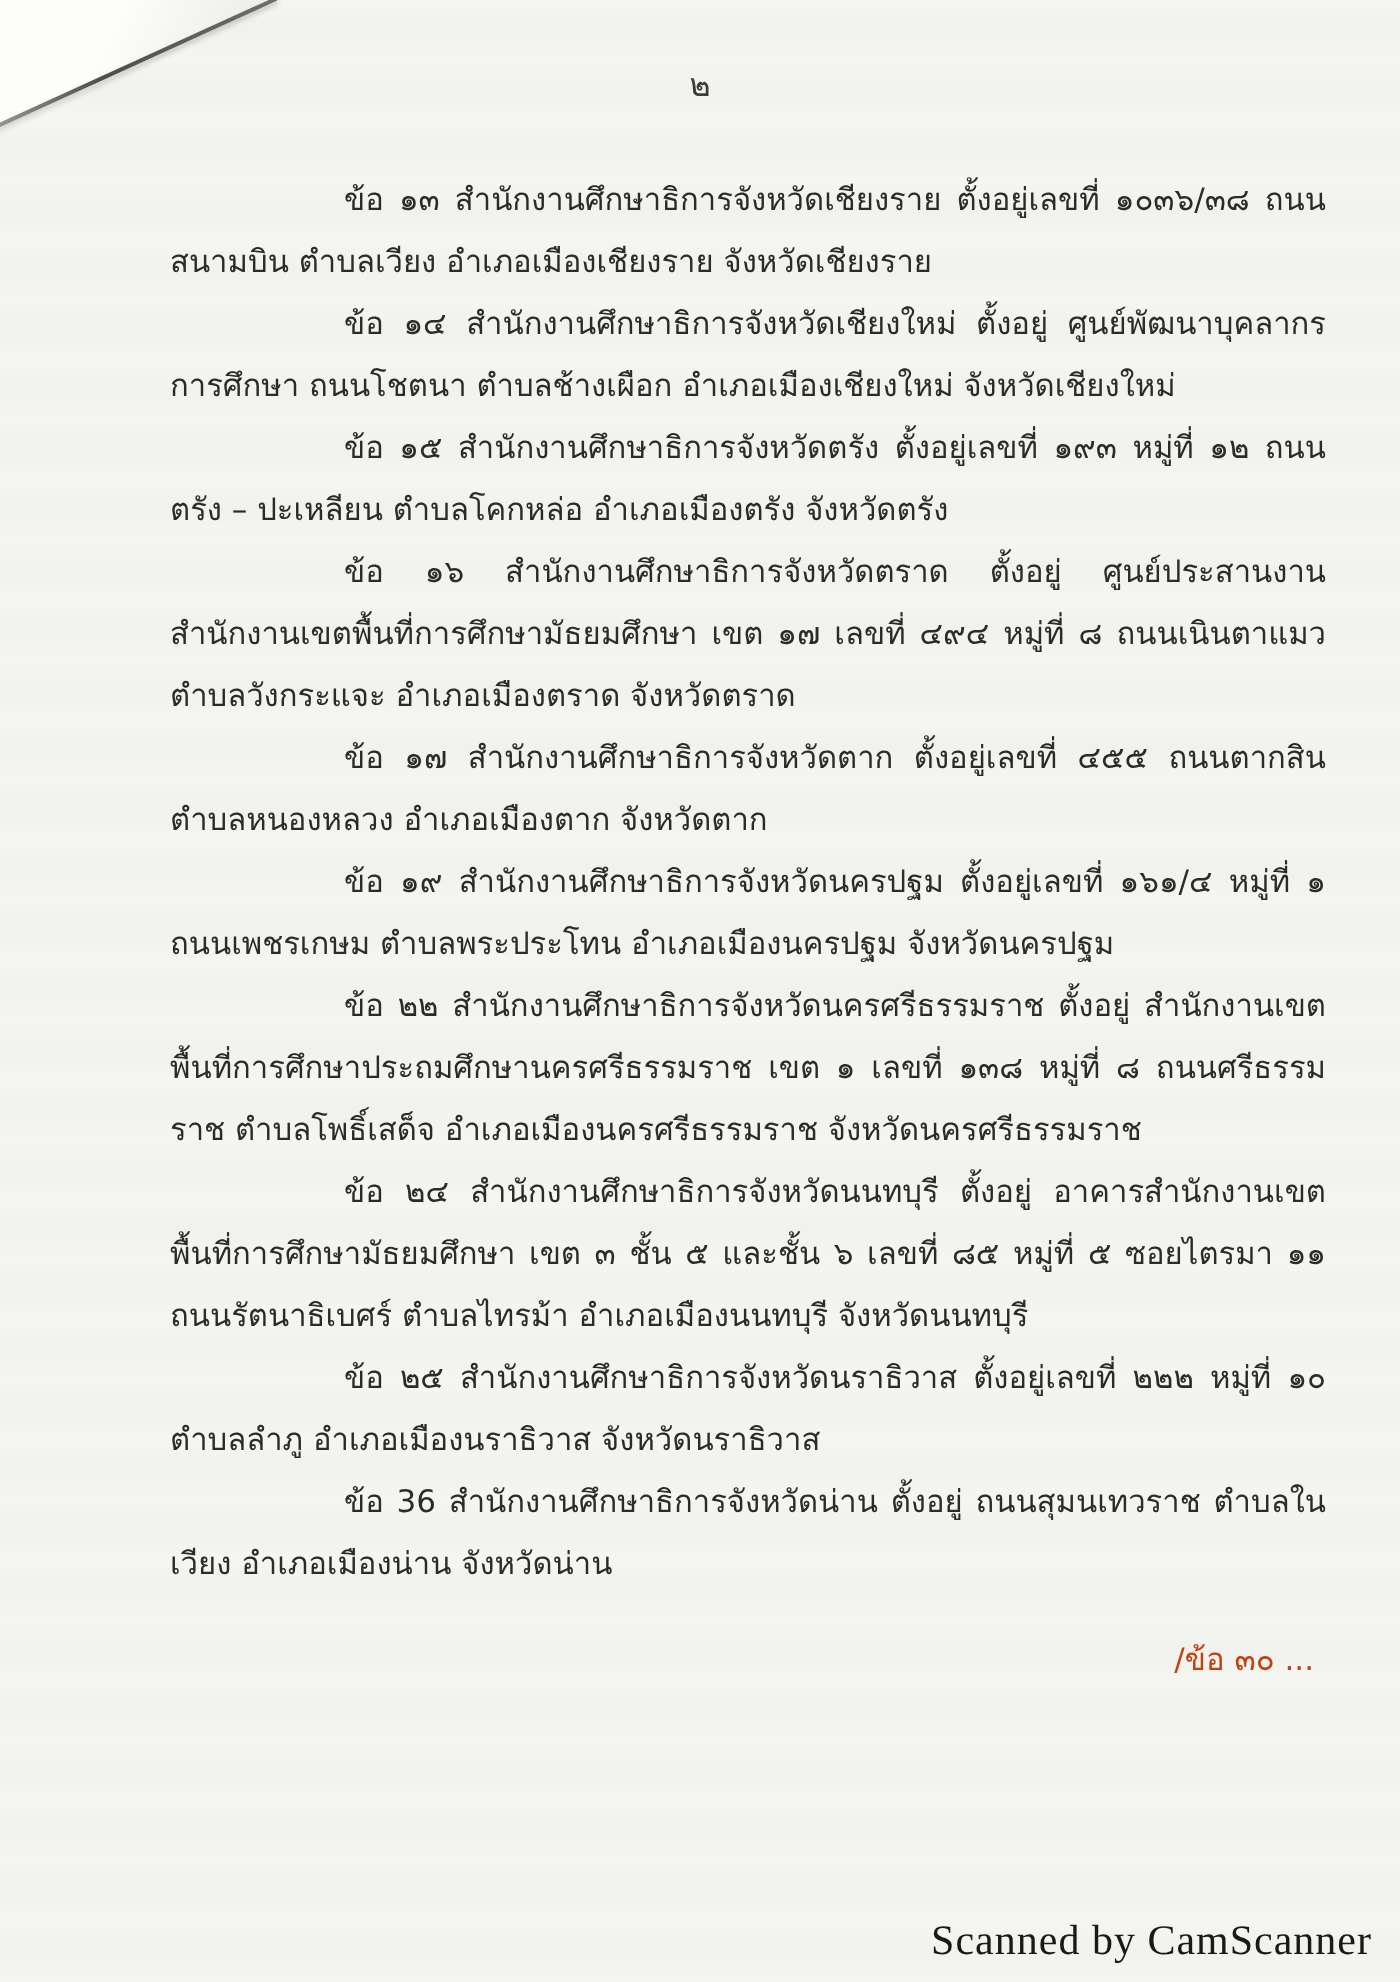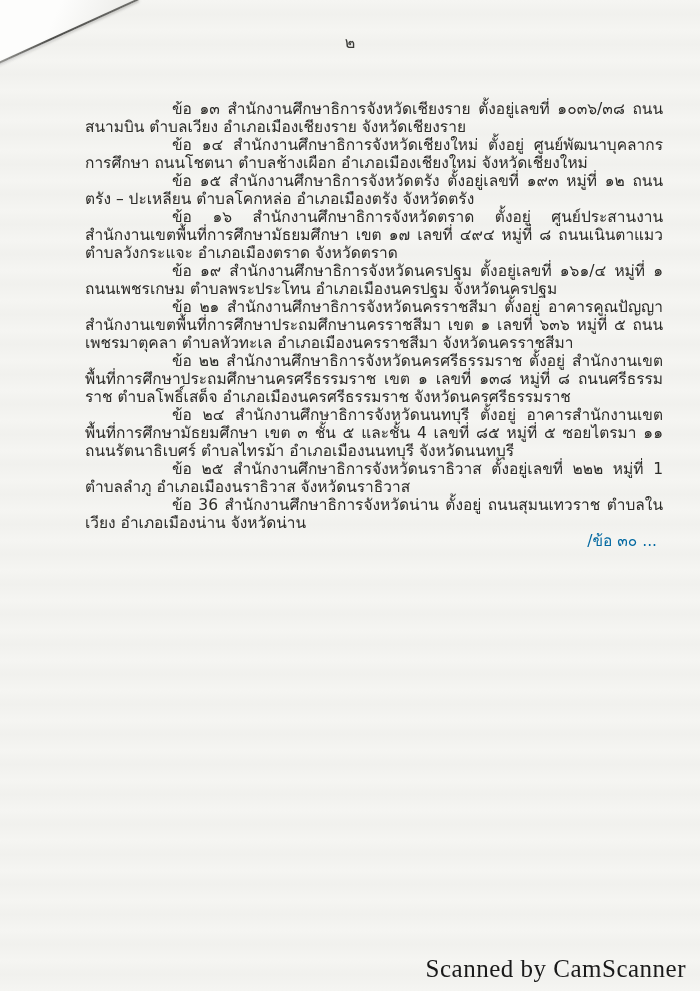--- a/index.html
+++ b/index.html
@@ -52,44 +52,45 @@
   .page-number {
     position: absolute;
     top: 30px; left: 0;
     width: 700px;
     text-align: center;
     font-size: 16px;
     color: #3a3a37;
   }
   .text-block {
     position: absolute;
-    top: 100px;
+    top: 85px;
     left: 85px;
     width: 578px;
     color: #2c2b28;
     font-size: 15.5px;
-    line-height: 18px;
+    line-height: 31px;
   }
   .text-block p {
     margin: 0;
     text-indent: 87px;
     text-align: justify;
   }
   .continuation-mark {
+    margin-top: 17px;
     text-align: right;
     padding-right: 6px;
-    color: #0369a1;
+    color: #c2410c;
     font-size: 15.5px;
   }
   .scanner-mark {
     position: absolute;
     right: 14px;
     bottom: 8px;
     font-family: "Liberation Serif", "DejaVu Serif", serif;
-    font-size: 25px;
+    font-size: 21px;
     color: #191919;
     letter-spacing: 0.5px;
   }
 </style>
 </head>
 <body>
 
 <div class="scan-streaks"></div>
 
 <div class="corner-fold">
@@ -97,22 +98,22 @@
   <div class="crease-line"></div>
 </div>
 
 <div class="page-number">๒</div>
 
 <div class="text-block">
   <p>ข้อ ๑๓ สำนักงานศึกษาธิการจังหวัดเชียงราย ตั้งอยู่เลขที่ ๑๐๓๖/๓๘ ถนนสนามบิน ตำบลเวียง อำเภอเมืองเชียงราย จังหวัดเชียงราย</p>
   <p>ข้อ ๑๔ สำนักงานศึกษาธิการจังหวัดเชียงใหม่ ตั้งอยู่ ศูนย์พัฒนาบุคลากรการศึกษา ถนนโชตนา ตำบลช้างเผือก อำเภอเมืองเชียงใหม่ จังหวัดเชียงใหม่</p>
   <p>ข้อ ๑๕ สำนักงานศึกษาธิการจังหวัดตรัง ตั้งอยู่เลขที่ ๑๙๓ หมู่ที่ ๑๒ ถนนตรัง – ปะเหลียน ตำบลโคกหล่อ อำเภอเมืองตรัง จังหวัดตรัง</p>
   <p>ข้อ ๑๖ สำนักงานศึกษาธิการจังหวัดตราด ตั้งอยู่ ศูนย์ประสานงานสำนักงานเขตพื้นที่การศึกษามัธยมศึกษา เขต ๑๗ เลขที่ ๔๙๔ หมู่ที่ ๘ ถนนเนินตาแมว ตำบลวังกระแจะ อำเภอเมืองตราด จังหวัดตราด</p>
+  <p>ข้อ ๑๗ สำนักงานศึกษาธิการจังหวัดตาก ตั้งอยู่เลขที่ ๔๕๕ ถนนตากสิน ตำบลหนองหลวง อำเภอเมืองตาก จังหวัดตาก</p>
   <p>ข้อ ๑๙ สำนักงานศึกษาธิการจังหวัดนครปฐม ตั้งอยู่เลขที่ ๑๖๑/๔ หมู่ที่ ๑ ถนนเพชรเกษม ตำบลพระประโทน อำเภอเมืองนครปฐม จังหวัดนครปฐม</p>
-  <p>ข้อ ๒๑ สำนักงานศึกษาธิการจังหวัดนครราชสีมา ตั้งอยู่ อาคารคูณปัญญา สำนักงานเขตพื้นที่การศึกษาประถมศึกษานครราชสีมา เขต ๑ เลขที่ ๖๓๖ หมู่ที่ ๕ ถนนเพชรมาตุคลา ตำบลหัวทะเล อำเภอเมืองนครราชสีมา จังหวัดนครราชสีมา</p>
   <p>ข้อ ๒๒ สำนักงานศึกษาธิการจังหวัดนครศรีธรรมราช ตั้งอยู่ สำนักงานเขตพื้นที่การศึกษาประถมศึกษานครศรีธรรมราช เขต ๑ เลขที่ ๑๓๘ หมู่ที่ ๘ ถนนศรีธรรมราช ตำบลโพธิ์เสด็จ อำเภอเมืองนครศรีธรรมราช จังหวัดนครศรีธรรมราช</p>
-  <p>ข้อ ๒๔ สำนักงานศึกษาธิการจังหวัดนนทบุรี ตั้งอยู่ อาคารสำนักงานเขตพื้นที่การศึกษามัธยมศึกษา เขต ๓ ชั้น ๕ และชั้น 4 เลขที่ ๘๕ หมู่ที่ ๕ ซอยไตรมา ๑๑ ถนนรัตนาธิเบศร์ ตำบลไทรม้า อำเภอเมืองนนทบุรี จังหวัดนนทบุรี</p>
-  <p>ข้อ ๒๕ สำนักงานศึกษาธิการจังหวัดนราธิวาส ตั้งอยู่เลขที่ ๒๒๒ หมู่ที่ 1 ตำบลลำภู อำเภอเมืองนราธิวาส จังหวัดนราธิวาส</p>
+  <p>ข้อ ๒๔ สำนักงานศึกษาธิการจังหวัดนนทบุรี ตั้งอยู่ อาคารสำนักงานเขตพื้นที่การศึกษามัธยมศึกษา เขต ๓ ชั้น ๕ และชั้น ๖ เลขที่ ๘๕ หมู่ที่ ๕ ซอยไตรมา ๑๑ ถนนรัตนาธิเบศร์ ตำบลไทรม้า อำเภอเมืองนนทบุรี จังหวัดนนทบุรี</p>
+  <p>ข้อ ๒๕ สำนักงานศึกษาธิการจังหวัดนราธิวาส ตั้งอยู่เลขที่ ๒๒๒ หมู่ที่ ๑๐ ตำบลลำภู อำเภอเมืองนราธิวาส จังหวัดนราธิวาส</p>
   <p>ข้อ 36 สำนักงานศึกษาธิการจังหวัดน่าน ตั้งอยู่ ถนนสุมนเทวราช ตำบลในเวียง อำเภอเมืองน่าน จังหวัดน่าน</p>
   <div class="continuation-mark">/ข้อ ๓๐ ...</div>
 </div>
 
 <div class="scanner-mark">Scanned by CamScanner</div>
 
 </body></html>

